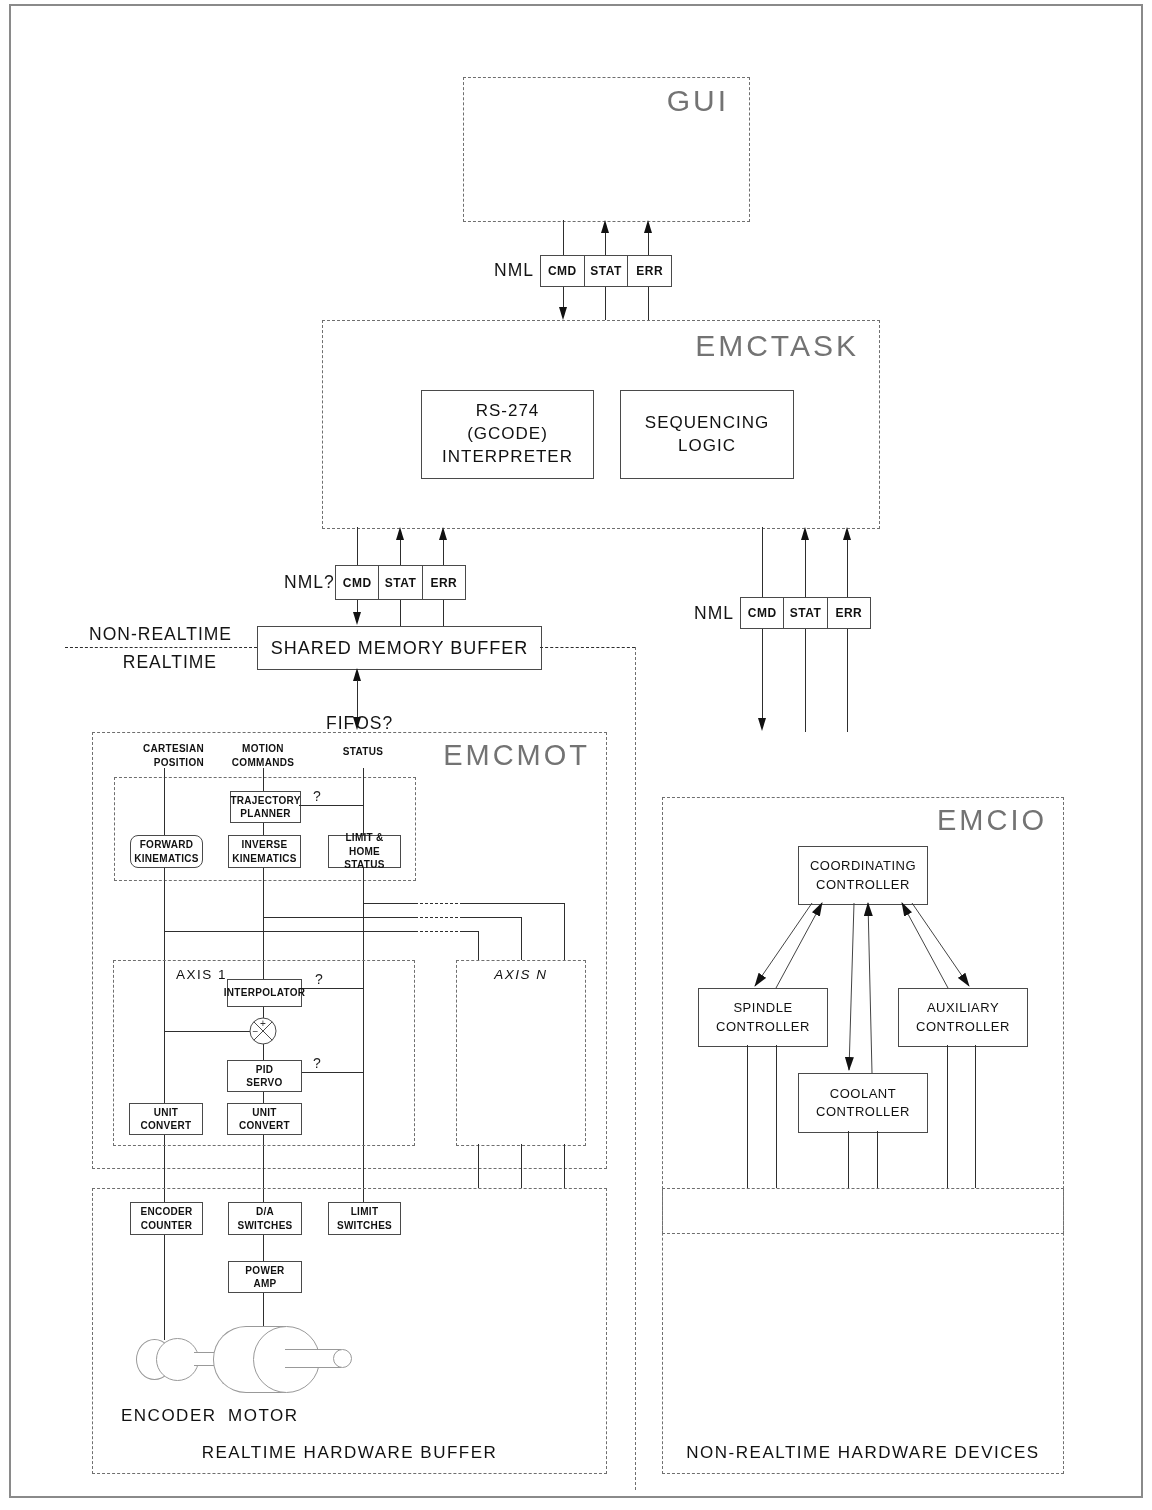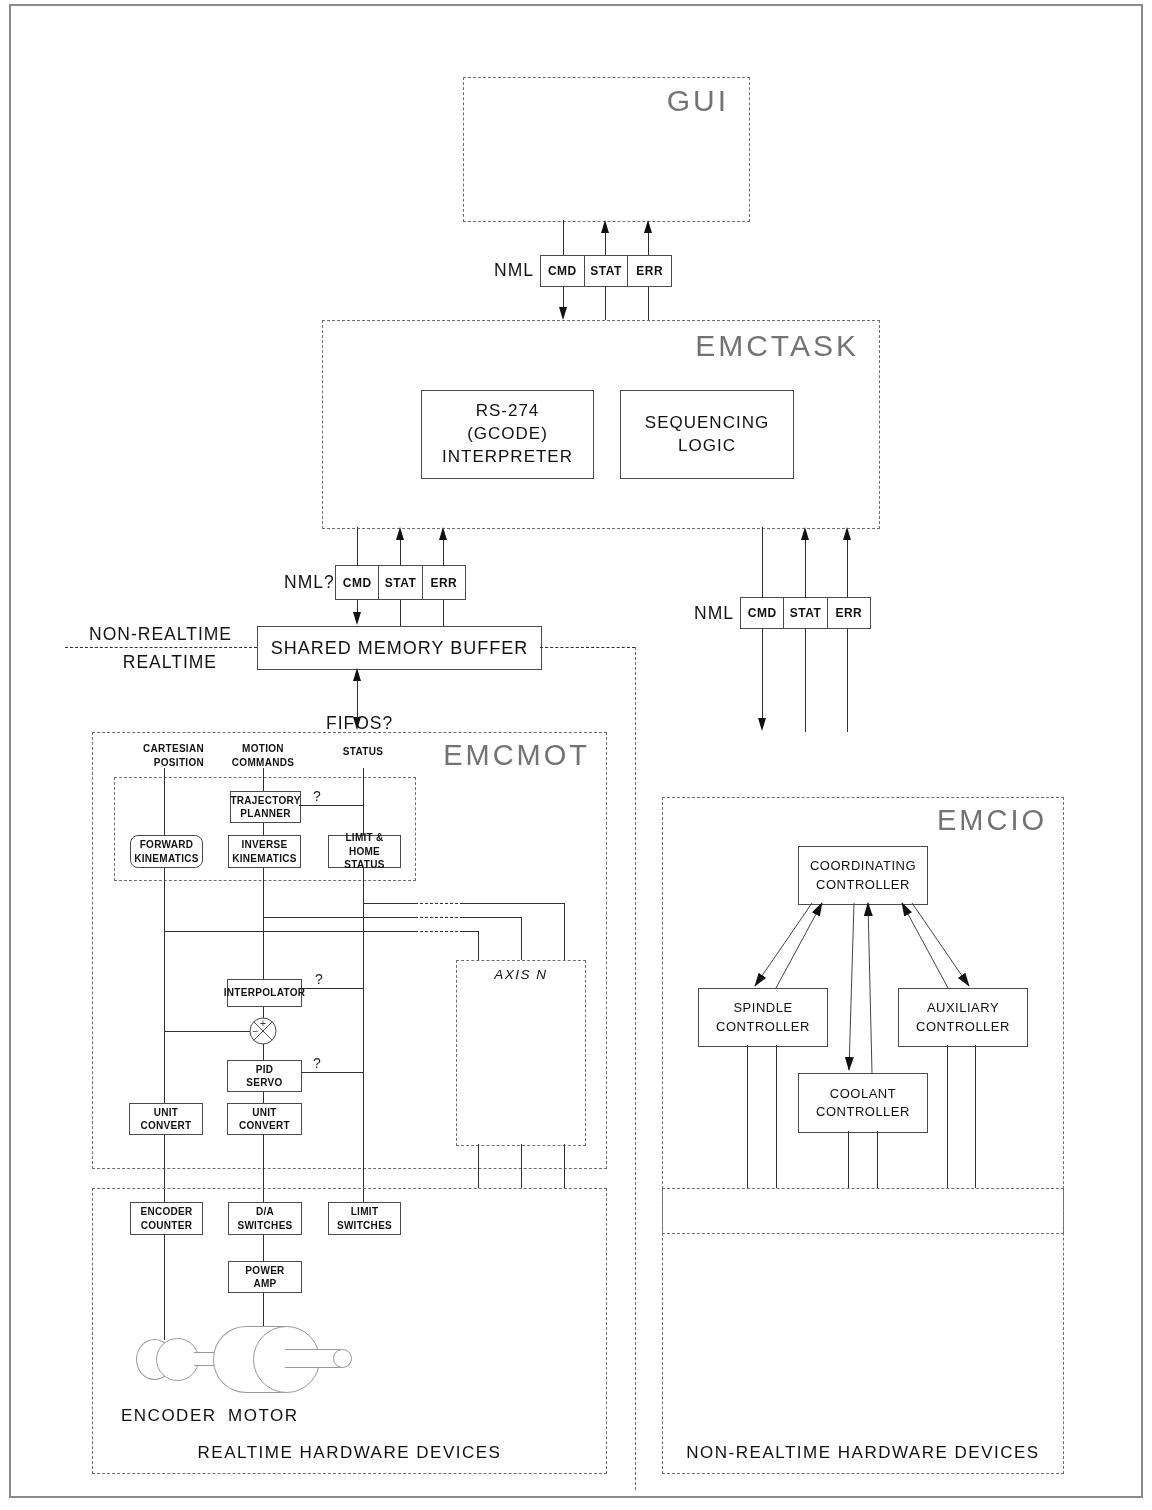--- a/index.html
+++ b/index.html
@@ -177,20 +177,23 @@
   <div class="vl" style="left:564px; top:903px; height:57px;"></div>
   <div class="hl" style="left:263px; top:917px; width:152px;"></div>
   <div class="hld" style="left:415px; top:917px; width:48px; border-color:#2e2e2e;"></div>
   <div class="hl" style="left:463px; top:917px; width:58px;"></div>
   <div class="vl" style="left:521px; top:917px; height:43px;"></div>
   <div class="hl" style="left:164px; top:931px; width:251px;"></div>
   <div class="hld" style="left:415px; top:931px; width:48px; border-color:#2e2e2e;"></div>
   <div class="hl" style="left:463px; top:931px; width:15px;"></div>
   <div class="vl" style="left:478px; top:931px; height:29px;"></div>
 
+  <div class="db" style="left:113px; top:960px; width:300px; height:184px;">
+    <div class="lb axis-lb" style="position:absolute; left:62px; top:6px;">AXIS 1</div>
+  </div>
 
   <div class="db" style="left:456px; top:960px; width:128px; height:184px;">
     <div class="lb axis-lb" style="position:absolute; left:0; top:6px; width:100%; text-align:center;font-style:italic;">AXIS N</div>
   </div>
 
   <div class="sb bold-xs" style="left:227px; top:979px; width:73px; height:26px;">INTERPOLATOR</div>
 
   <div class="hl" style="left:164px; top:1031px; width:86px;"></div>
   <svg class="abs" style="left:249px; top:1017px;" width="28" height="28">
     <circle cx="14" cy="14" r="13" fill="#fff" stroke="#4a4a4a" stroke-width="1"></circle>
@@ -238,21 +241,21 @@
   </svg>
 
   <div class="vl" style="left:747px; top:1045px; height:143px;"></div>
   <div class="vl" style="left:776px; top:1045px; height:143px;"></div>
   <div class="vl" style="left:848px; top:1131px; height:57px;"></div>
   <div class="vl" style="left:877px; top:1131px; height:57px;"></div>
   <div class="vl" style="left:947px; top:1045px; height:143px;"></div>
   <div class="vl" style="left:975px; top:1045px; height:143px;"></div>
 
   <div class="db" style="left:92px; top:1188px; width:513px; height:284px;">
-    <div class="lb hw-title" style="position:absolute; left:0; bottom:10px; width:100%;">REALTIME HARDWARE DEVICES</div>
+    <div class="lb hw-title" style="position:absolute; left:0; bottom:10px; width:100%;">REALTIME HARDWARE BUFFER</div>
   </div>
 
   <div class="sb bold-xs ml" style="left:130px; top:1202px; width:71px; height:31px;">ENCODER
 COUNTER</div>
   <div class="sb bold-xs ml" style="left:228px; top:1202px; width:72px; height:31px;">D/A
 SWITCHES</div>
   <div class="sb bold-xs ml" style="left:328px; top:1202px; width:71px; height:31px;">LIMIT
 SWITCHES</div>
   <div class="sb bold-xs ml" style="left:228px; top:1261px; width:72px; height:30px;">POWER
 AMP</div>

